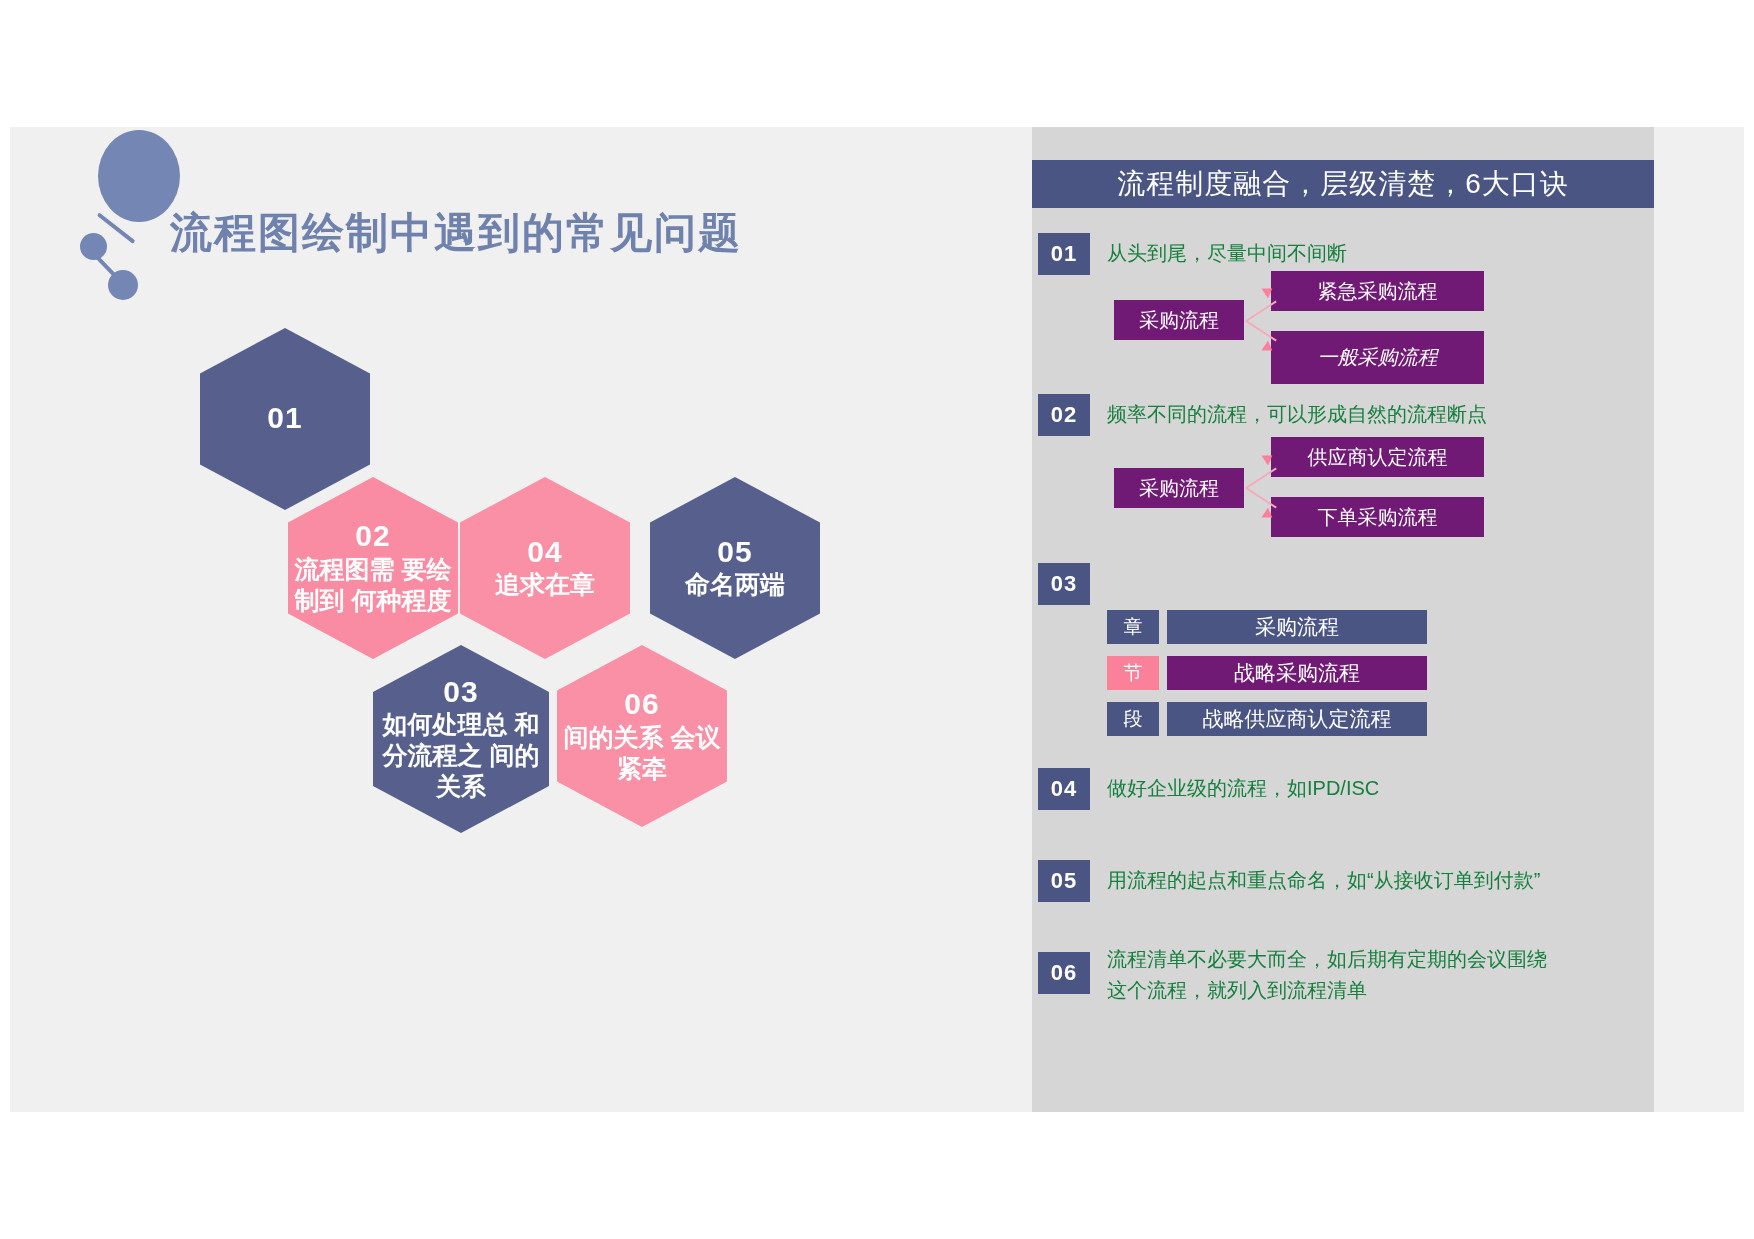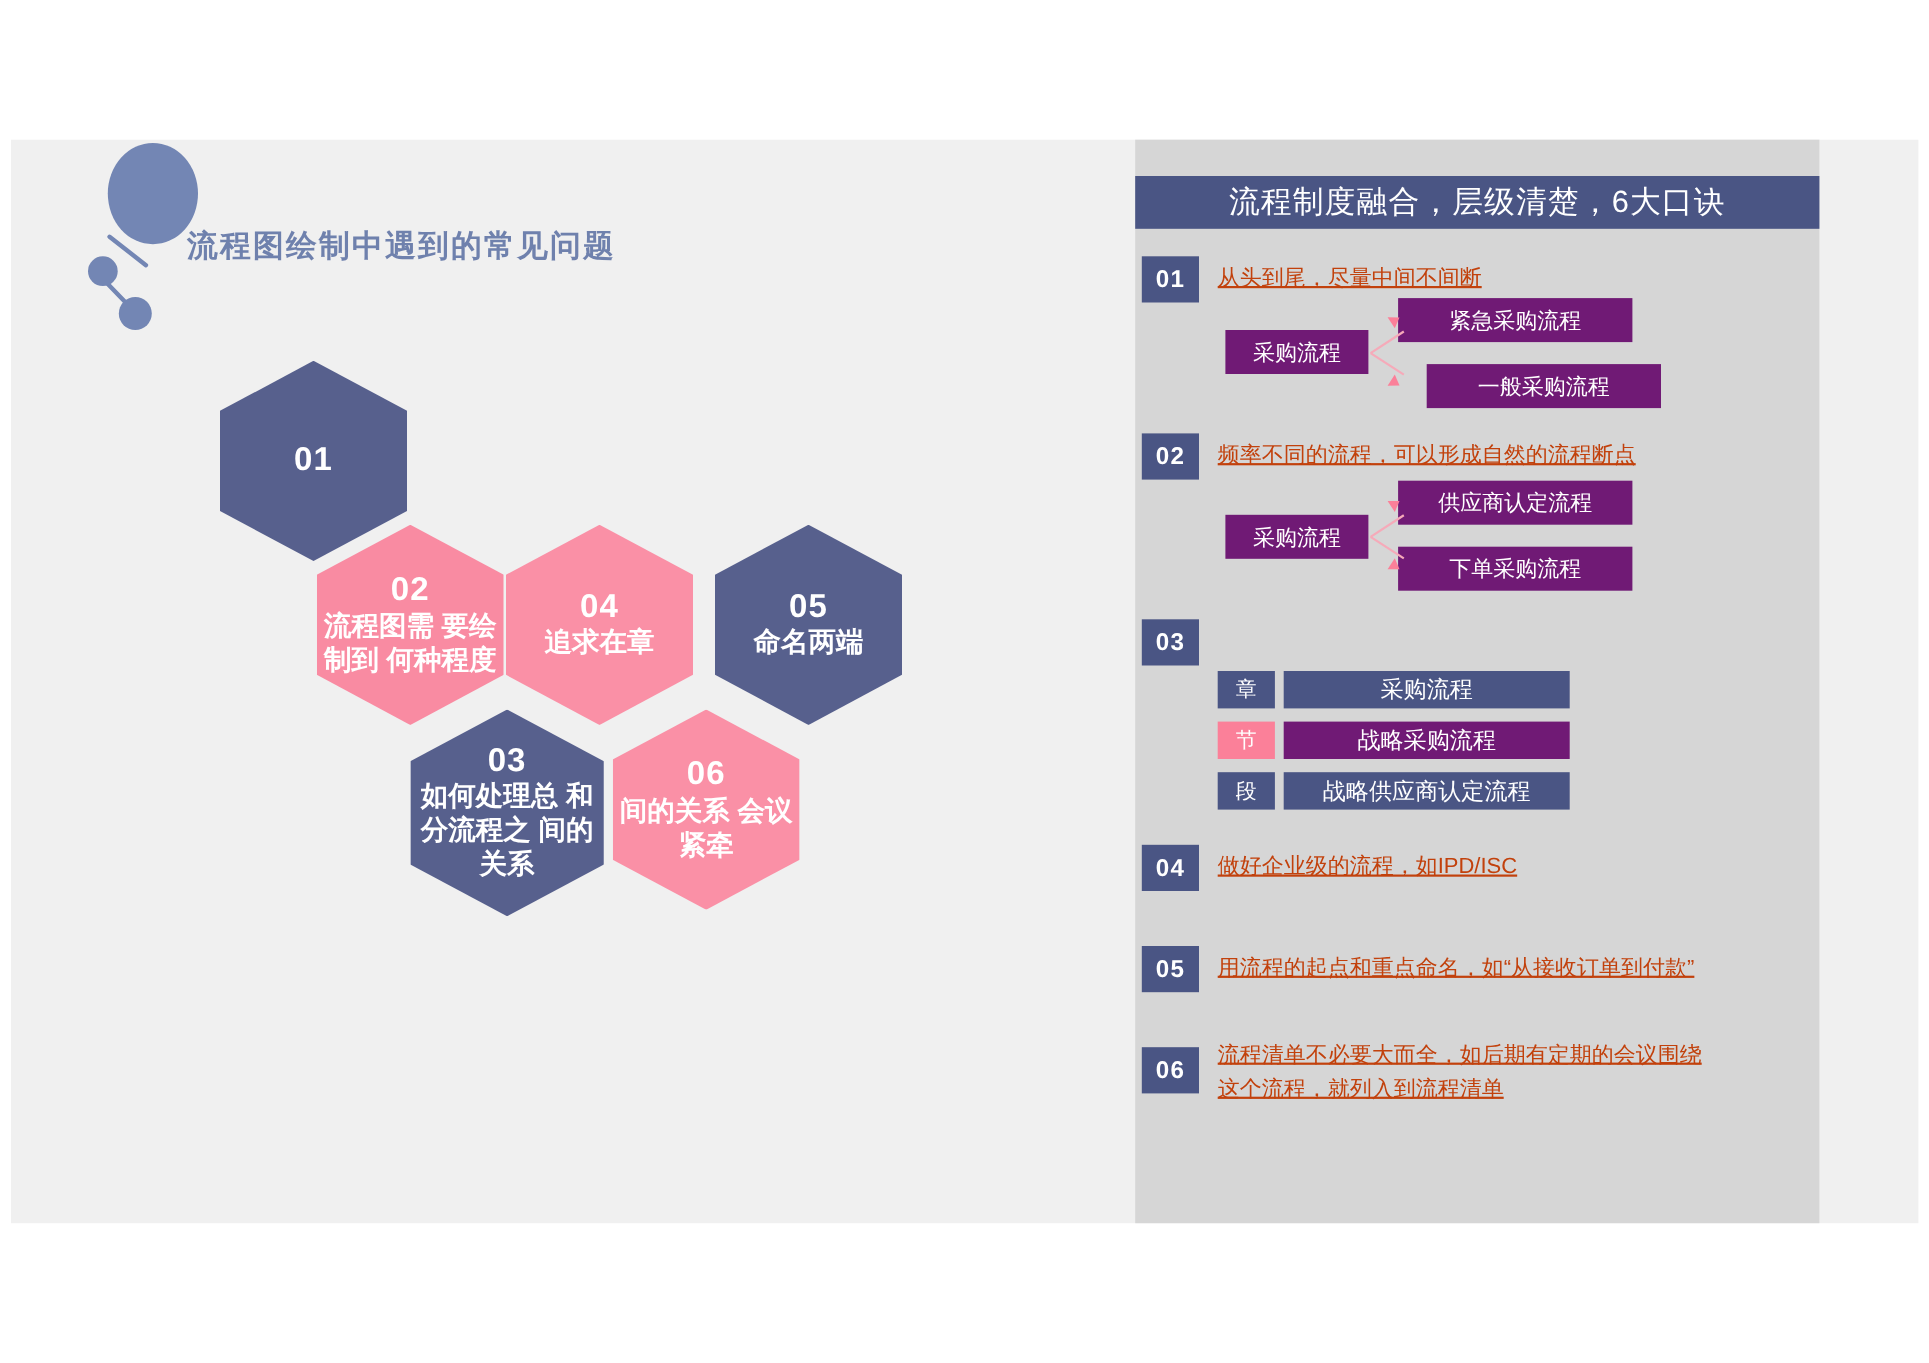--- a/index.html
+++ b/index.html
@@ -38,21 +38,21 @@
     background:#7386b4;transform:rotate(38deg);transform-origin:left center;
     border-radius:2px;
   }
   .deco .line2{
     position:absolute;left:16px;top:122px;width:40px;height:4px;
     background:#7386b4;transform:rotate(46deg);transform-origin:left center;
     border-radius:2px;
   }
   .page-title{
     position:absolute;left:170px;top:205px;
-    font-size:28px;font-weight:bold;color:#6f81ad;
+    font-size:42px;font-weight:bold;color:#6f81ad;
     letter-spacing:2px;white-space:nowrap;
   }
   
   .hex-wrap{position:absolute;left:0;top:0;width:900px;height:1239px;}
   .hex{
     position:absolute;
     -webkit-clip-path:polygon(50% 0%,100% 25%,100% 75%,50% 100%,0% 75%,0% 25%);
     clip-path:polygon(50% 0%,100% 25%,100% 75%,50% 100%,0% 75%,0% 25%);
     display:flex;flex-direction:column;align-items:center;justify-content:center;
     color:#ffffff;text-align:center;
@@ -76,23 +76,22 @@
     background:#4a5584;color:#ffffff;
     display:flex;align-items:center;justify-content:center;
     font-size:28px;letter-spacing:1px;
   }
   .badge{
     position:absolute;width:52px;height:42px;background:#4a5584;color:#fff;
     display:flex;align-items:center;justify-content:center;
     font-size:22px;font-weight:bold;letter-spacing:1px;
   }
   .item-text{
-    position:absolute;color:#c2410c;font-size:20px;line-height:1.55;
+    position:absolute;color:#15803d;font-size:20px;line-height:1.55;
     white-space:pre-wrap;
-    text-decoration:underline;
   }
   
   .dbox{
     position:absolute;color:#ffffff;display:flex;align-items:center;
     justify-content:center;font-size:20px;
   }
   .dbox.pink{background:#701a75;}
   .conn{position:absolute;background:#f6aab9;height:2px;transform-origin:left center;}
   .arrow{
     position:absolute;width:0;height:0;
@@ -166,21 +165,21 @@
 
   <div class="right-panel"></div>
 
   <div class="panel-head">流程制度融合，层级清楚，6大口诀</div>
 
   <div class="badge" style="left:1038px;top:233px;">01</div>
   <div class="item-text" style="left:1107px;top:238px;width:500px;">从头到尾，尽量中间不间断</div>
 
   <div class="dbox pink" style="left:1114px;top:300px;width:130px;height:40px;">采购流程</div>
   <div class="dbox pink" style="left:1271px;top:271px;width:213px;height:40px;">紧急采购流程</div>
-  <div class="dbox pink" style="left:1297px;top:331px;width:213px;height:40px;">一般采购流程</div>
+  <div class="dbox pink" style="left:1271px;top:331px;width:213px;height:53px;font-style:italic;">一般采购流程</div>
   <div class="conn" style="left:1246px;top:320px;width:36px;transform:rotate(-33deg);"></div>
   <div class="conn" style="left:1246px;top:320px;width:36px;transform:rotate(33deg);"></div>
   <div class="arrow" style="left:1264px;top:285px;transform:rotate(-33deg);"></div>
   <div class="arrow" style="left:1264px;top:342px;transform:rotate(33deg);"></div>
 
   <div class="badge" style="left:1038px;top:394px;">02</div>
   <div class="item-text" style="left:1107px;top:399px;width:520px;">频率不同的流程，可以形成自然的流程断点</div>
 
   <div class="dbox pink" style="left:1114px;top:468px;width:130px;height:40px;">采购流程</div>
   <div class="dbox pink" style="left:1271px;top:437px;width:213px;height:40px;">供应商认定流程</div>

